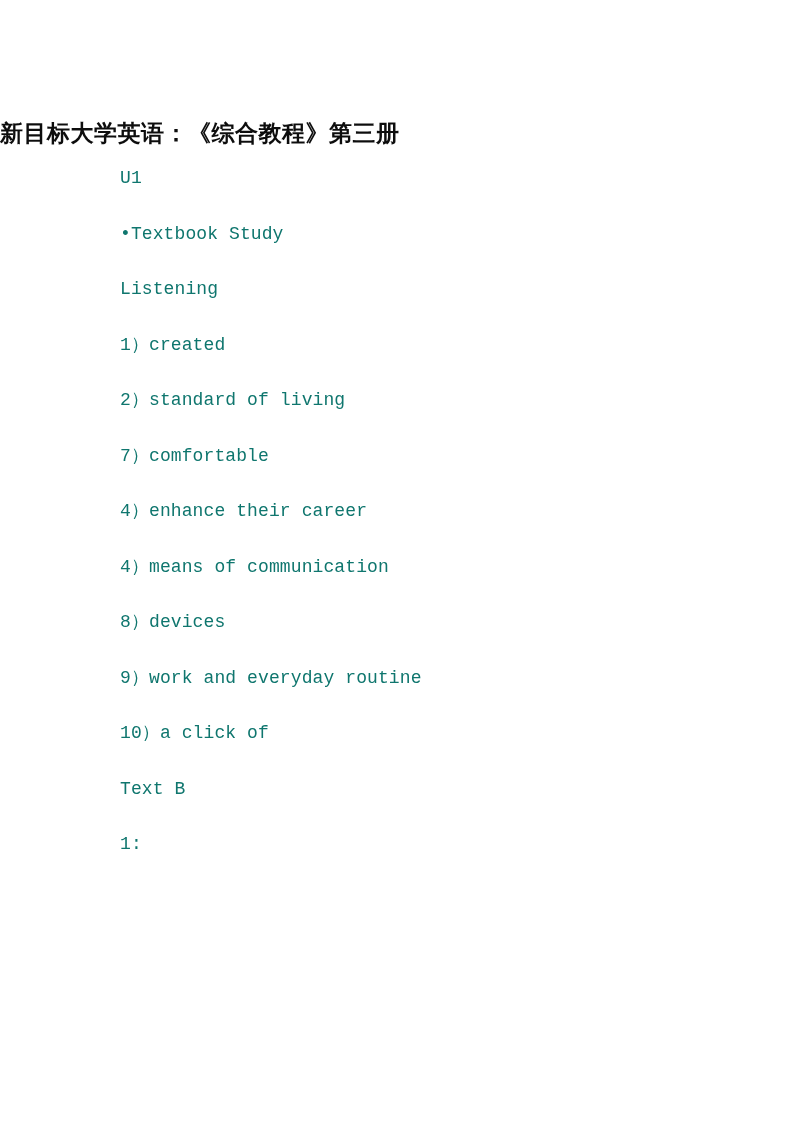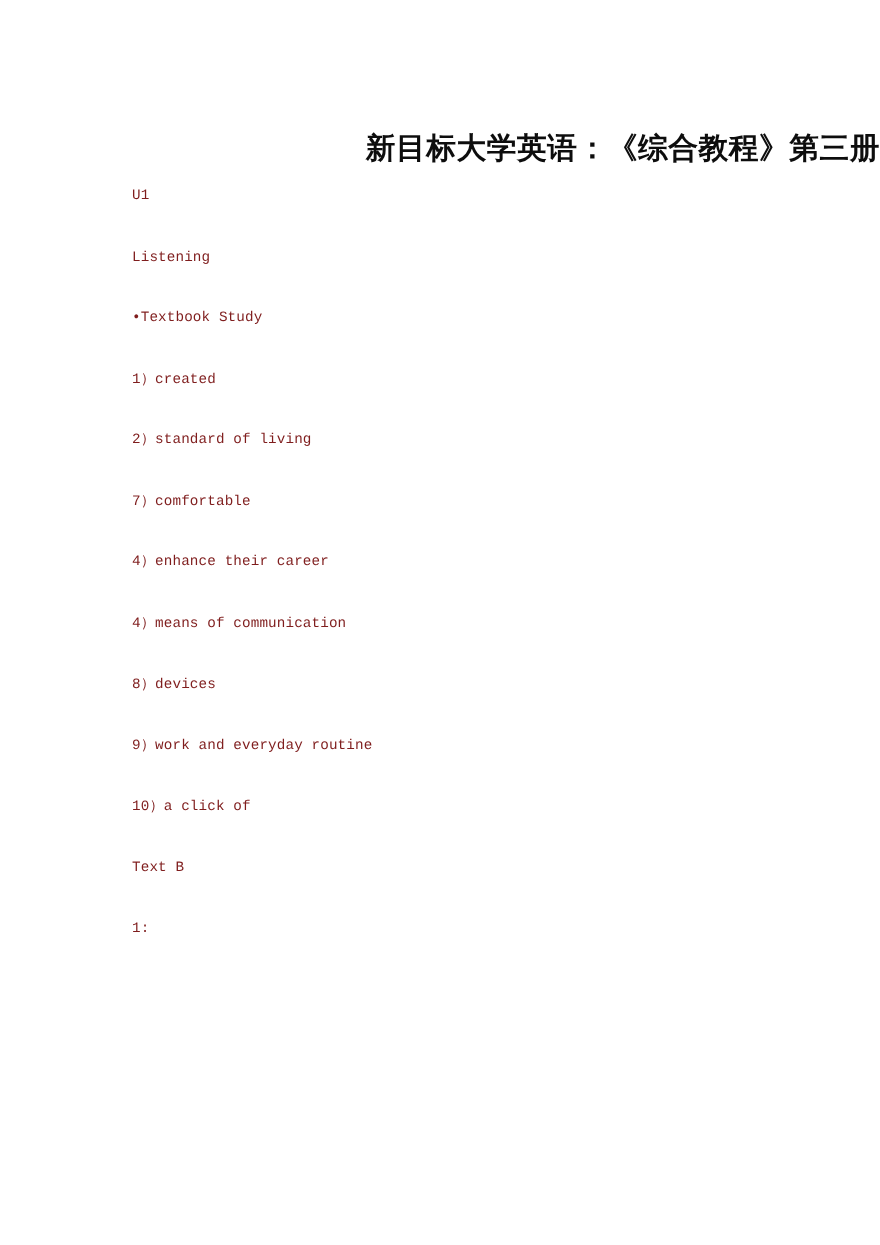--- a/index.html
+++ b/index.html
@@ -13,62 +13,62 @@
     height: 1132px;
     background: #ffffff;
     overflow: hidden;
     box-sizing: border-box;
   }
   .doc-title {
     position: absolute;
     left: 0;
     top: 103px;
     width: 800px;
-    text-align: right;
+    text-align: left;
     font-family: "DejaVu Sans", "Liberation Sans", sans-serif;
     font-weight: bold;
-    font-size: 27px;
+    font-size: 23px;
     letter-spacing: 0.5px;
     color: #0d0d0d;
     line-height: 30px;
     white-space: nowrap;
   }
   .body-block {
     position: absolute;
     left: 120px;
     top: 168px;
     width: 600px;
   }
   .para {
     font-family: "Liberation Mono", "DejaVu Sans Mono", monospace;
-    font-size: 13px;
+    font-size: 18px;
     line-height: 20px;
-    color: #7f1d1d;
+    color: #0f766e;
     margin: 0 0 35.5px 0;
     white-space: pre;
     letter-spacing: 0.1px;
   }
   .para:last-child {
     margin-bottom: 0;
   }
 </style>
 </head>
 <body>
 
 <div class="page">
 
   <h1 class="doc-title">新目标大学英语：《综合教程》第三册</h1>
 
   <div class="body-block">
 
     <p class="para">U1</p>
 
+    <p class="para">•Textbook Study</p>
+
     <p class="para">Listening</p>
-
-    <p class="para">•Textbook Study</p>
 
     <p class="para">1）created</p>
 
     <p class="para">2）standard of living</p>
 
     <p class="para">7）comfortable</p>
 
     <p class="para">4）enhance their career</p>
 
     <p class="para">4）means of communication</p>

